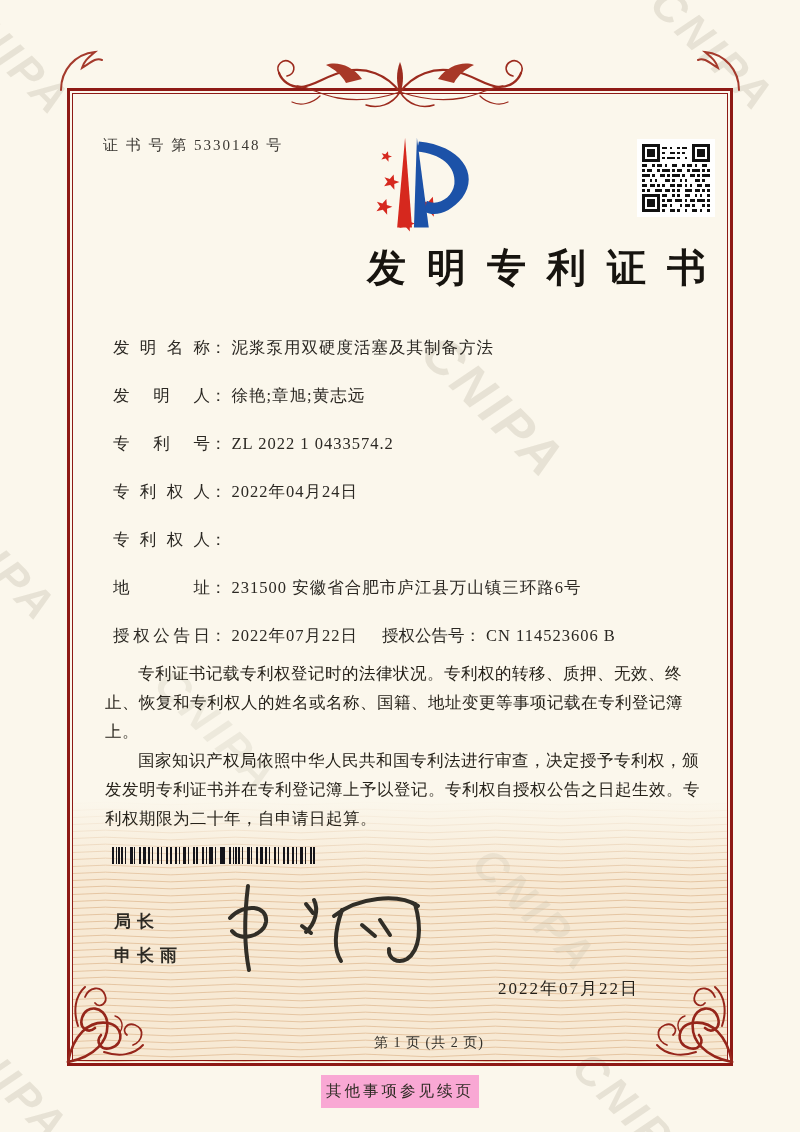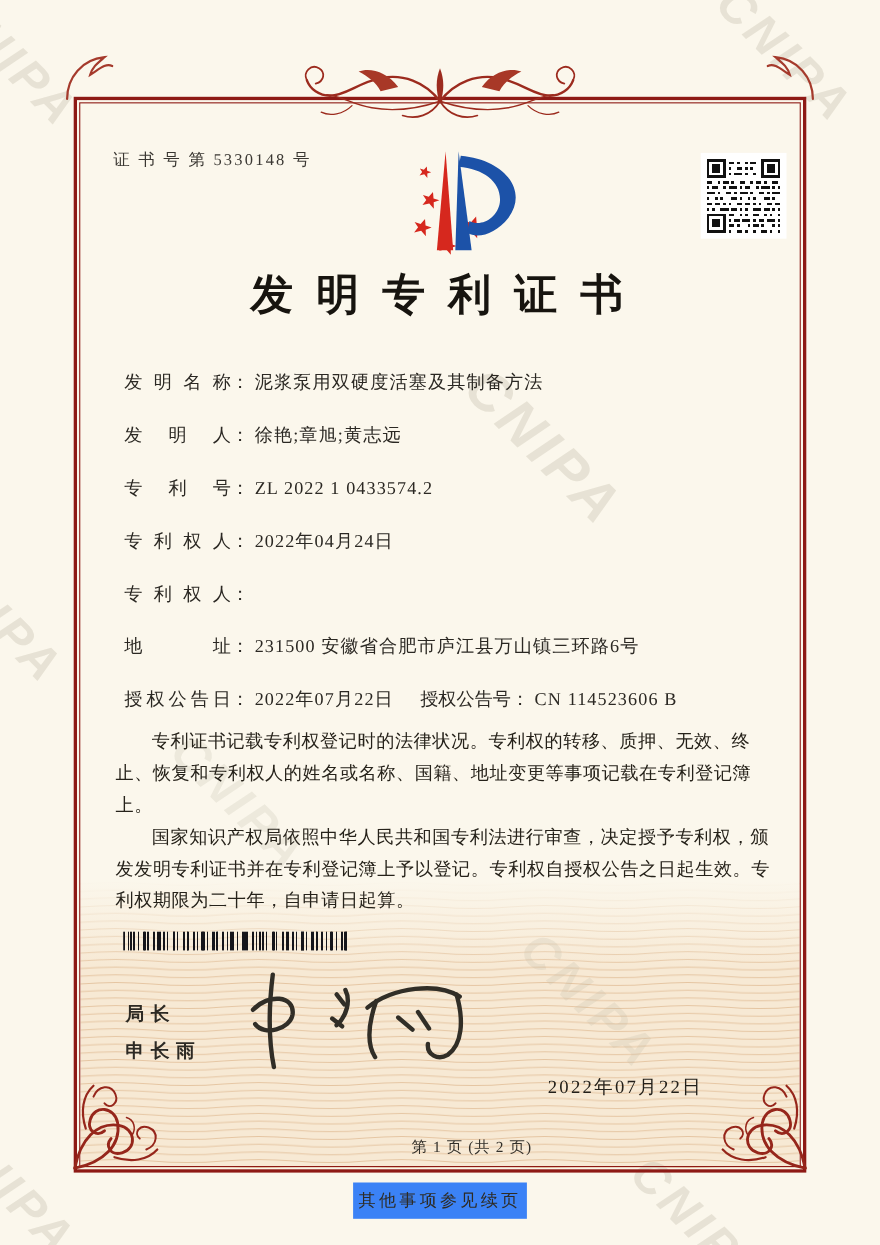--- a/index.html
+++ b/index.html
@@ -28,21 +28,21 @@
 
   .orn{position:absolute;z-index:4;pointer-events:none;}
 
   
   .cert-no{position:absolute;left:103px;top:136px;font-size:15px;letter-spacing:2px;
            color:#3a3732;z-index:5;}
   .logo{position:absolute;left:336px;top:134px;width:148px;height:106px;z-index:5;}
   .qr{position:absolute;left:637px;top:139px;width:78px;height:78px;background:#fff;
       padding:3px;box-sizing:border-box;z-index:5;}
   .qr svg{width:100%;height:100%;display:block;}
-  .title{position:absolute;left:67px;top:241px;width:660px;text-align:center;
+  .title{position:absolute;left:67px;top:241px;width:660px;text-align:right;
          font-size:39px;font-weight:bold;letter-spacing:21px;text-indent:21px;
          color:#17140f;z-index:5;}
 
   
   .fields{position:absolute;left:113px;top:337px;z-index:5;font-size:16.5px;color:#2b2823;}
   .field-row{height:48px;display:flex;align-items:flex-start;line-height:21px;}
   .flabel{display:inline-block;width:97px;text-align:justify;text-align-last:justify;}
   .colon{display:inline-block;}
   .fvalue{margin-left:5px;letter-spacing:1px;}
   .pair2{margin-left:24px;display:flex;}
@@ -67,21 +67,21 @@
             letter-spacing:6px;font-family:"Liberation Sans","DejaVu Sans",sans-serif;
             color:#2d2a24;z-index:5;}
   .signature{position:absolute;left:222px;top:878px;width:210px;height:102px;z-index:5;}
   .grant-date-bottom{position:absolute;left:498px;top:977px;font-size:17px;
                      letter-spacing:2px;color:#23201a;z-index:5;}
 
   
   .page-info{position:absolute;left:67px;top:1034px;width:724px;text-align:center;
              font-size:14px;color:#33302a;z-index:5;letter-spacing:1px;}
   .cont-note{position:absolute;left:50%;top:1075px;transform:translateX(-50%);
-             background:#3b82f6;padding:6px 5px;font-size:15.5px;letter-spacing:3px;
+             background:#f9a8d4;padding:6px 5px;font-size:15.5px;letter-spacing:3px;
              color:#2e2b24;z-index:5;white-space:nowrap;}
 </style>
 </head>
 <body>
 
 <div class="page">
 
   <div class="wm mid" style="left:-28px;top:-18px;">CNIPA</div>
   <div class="wm mid" style="left:676px;top:-22px;">CNIPA</div>
   <div class="wm big" style="left:452px;top:322px;">CNIPA</div>

